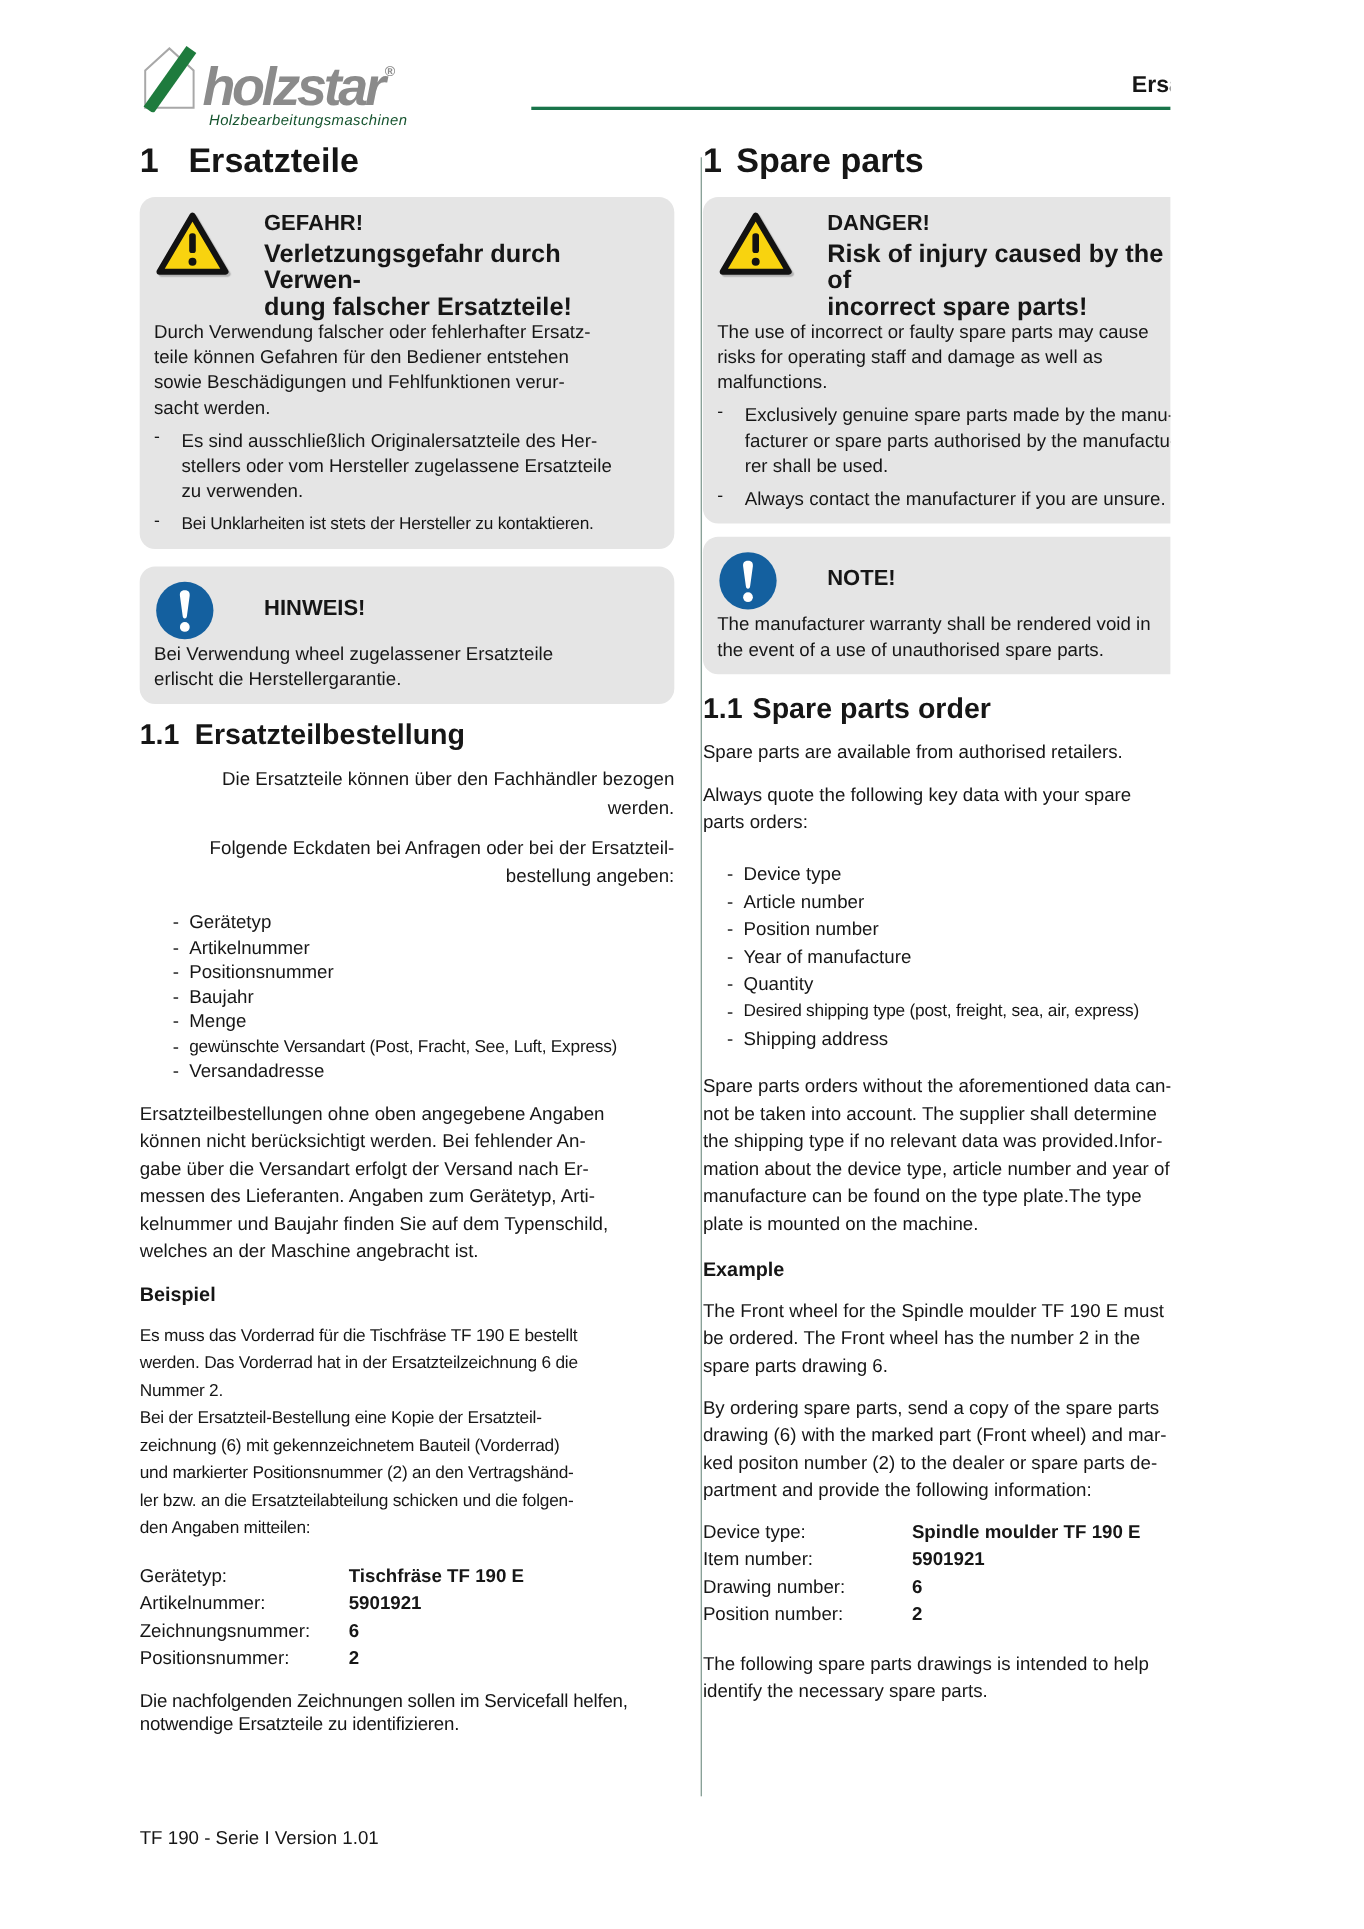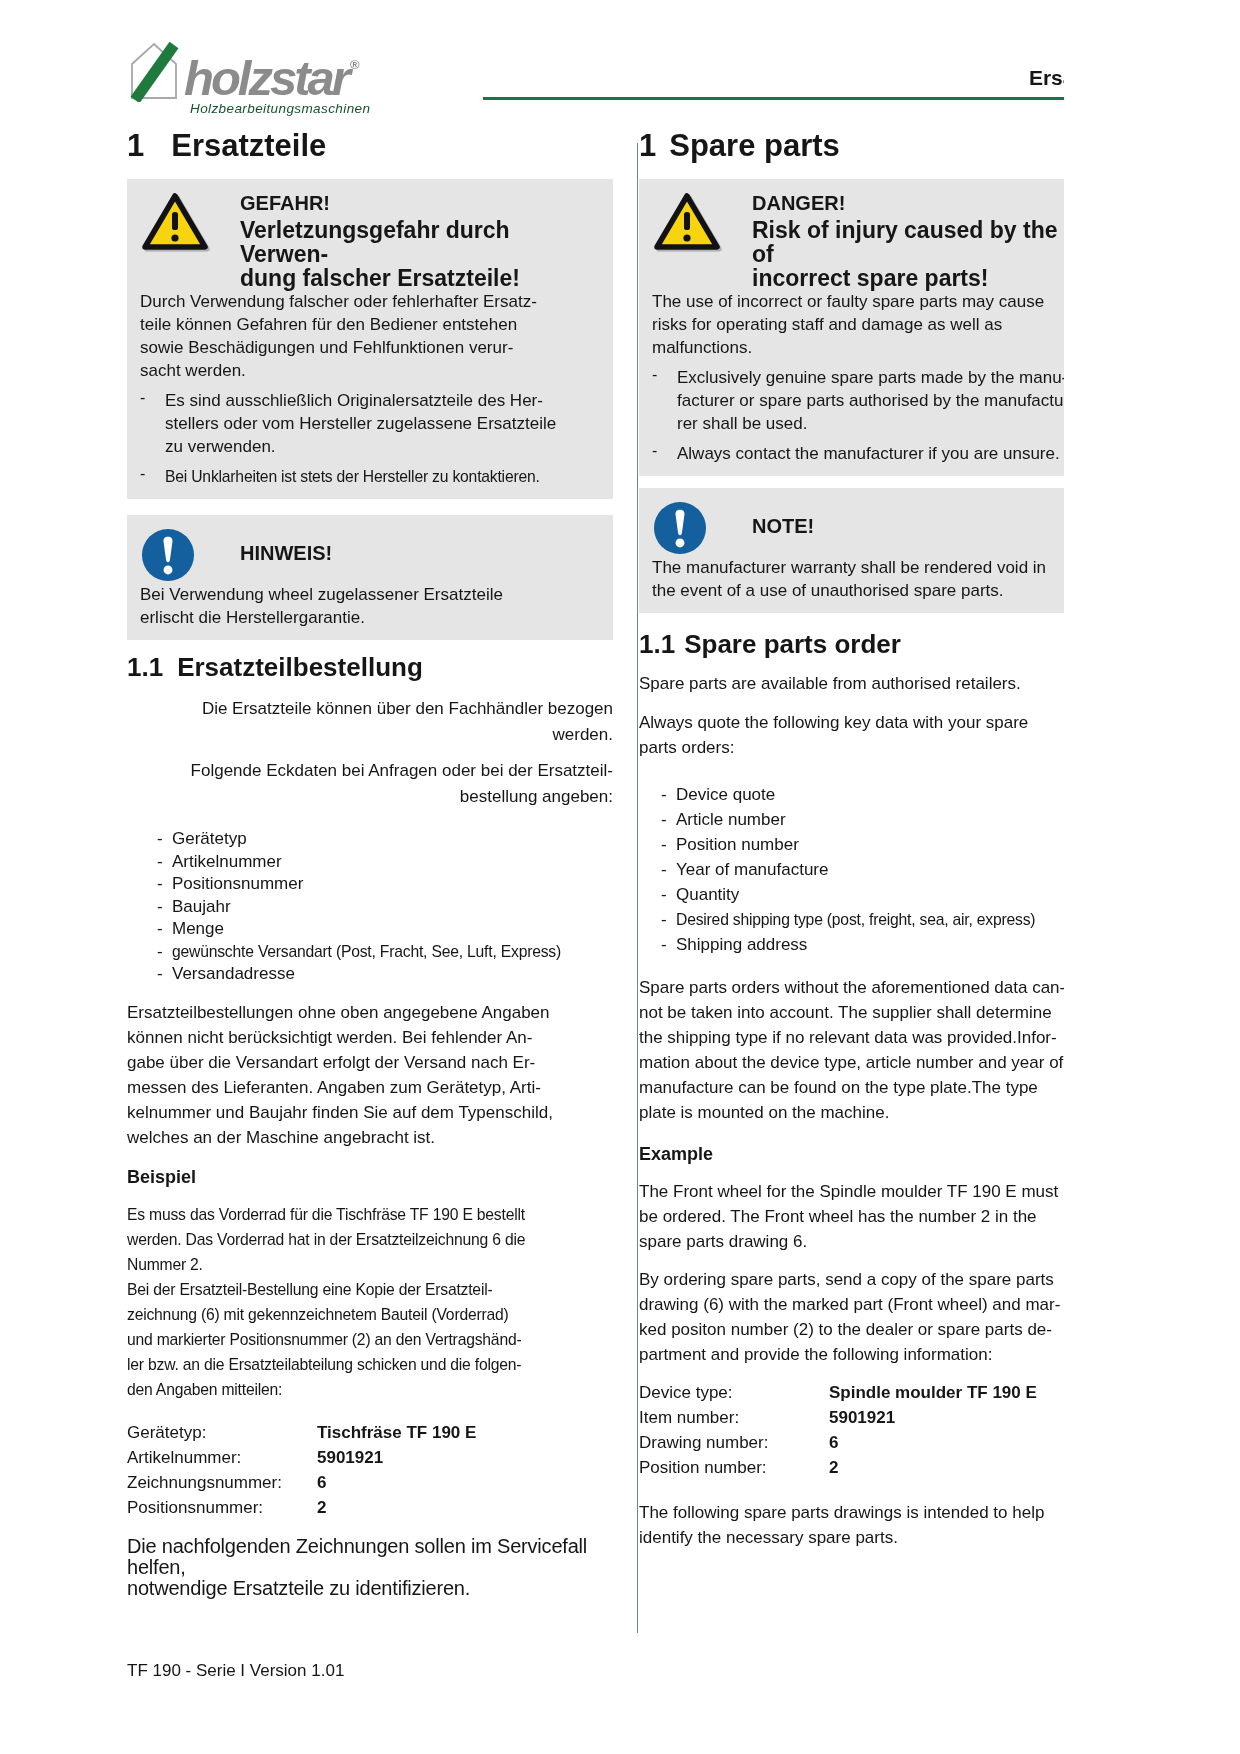--- a/index.html
+++ b/index.html
@@ -23,38 +23,38 @@
   .col{position:absolute;top:128px;}
   .col.left{left:127px;width:486px;}
   .col.right{left:639px;width:482px;}
 
   h1{font-size:31px;line-height:36px;font-weight:bold;margin:0 0 15px 0;}
   .gap-lg{margin-left:27px;} .gap-md{margin-left:13px;}
   h2{font-size:26px;line-height:30px;font-weight:bold;margin:0 0 14px 0;}
   .gap-h2l{margin-left:14px;} .gap-h2r{margin-left:9px;}
 
   
-  .wbox{background:#e5e5e5;padding:10px 13px 11px 13px;margin-bottom:16px;}
+  .wbox{background:#e5e5e5;padding:10px 13px 11px 13px;margin-bottom:16px;border-radius:14px;}
   .wbox.tight{margin-bottom:12px;}
   .whead{position:relative;min-height:79px;}
   .whead.short{min-height:58px;}
   .wicon{position:absolute;left:1px;top:3px;}
   .wtitles{margin-left:100px;}
   .wtitle{font-size:20px;line-height:24px;font-weight:bold;padding-top:2px;}
   .wsub{font-size:23px;line-height:24px;font-weight:bold;white-space:pre-line;margin-top:3px;}
   .ntitle{margin-left:100px;font-size:20px;line-height:24px;font-weight:bold;padding-top:16px;}
   .wbody{margin-top:3px;}
   .bullet{display:flex;margin-top:7px;}
   .bullet .dash{width:25px;flex:none;}
 
   
   .lines{white-space:pre-line;margin:0;font-size:17px;}
   .lh23{line-height:23px;} .lh26{line-height:26px;text-align:right;} .lh25{line-height:25px;}
   .cond{font-size:15.7px;letter-spacing:-.2px;}
-  .smallnote{font-size:20px;line-height:21px;letter-spacing:-.2px;} .mb10{margin-bottom:10px;}
+  .smallnote{font-size:17px;line-height:21px;letter-spacing:-.2px;} .mb10{margin-bottom:10px;}
   .mb13{margin-bottom:13px;} .mb14{margin-bottom:14px;} .mb16{margin-bottom:16px;}
   .mb18{margin-bottom:18px;} .mb20{margin-bottom:20px;} .mb22{margin-bottom:22px;}
 
   .xlabel{font-size:18px;font-weight:bold;line-height:22px;}
 
   .dlist{font-size:17px;}
   .dlist.left-ind{margin-left:30px;}
   .dlist.right-ind{margin-left:22px;}
   .ditem{display:flex;}
   .dlist.left-ind .ditem{line-height:22.5px;}
@@ -270,21 +270,21 @@
 
     <h2 style="margin-bottom:12px;"><span>1.1</span><span class="gap-h2r">Spare parts order</span></h2>
 
     <p class="lines lh25 mb14">Spare parts are available from authorised retailers.</p>
     <p class="lines lh25 mb22">Always quote the following key data with your spare
 parts orders:</p>
 
     <div class="dlist right-ind mb18">
       <div class="ditem">
           <span class="dash">-</span>
-          <span>Device quote</span>
+          <span>Device type</span>
         </div>
       <div class="ditem">
           <span class="dash">-</span>
           <span>Article number</span>
         </div>
       <div class="ditem">
           <span class="dash">-</span>
           <span>Position number</span>
         </div>
       <div class="ditem">

